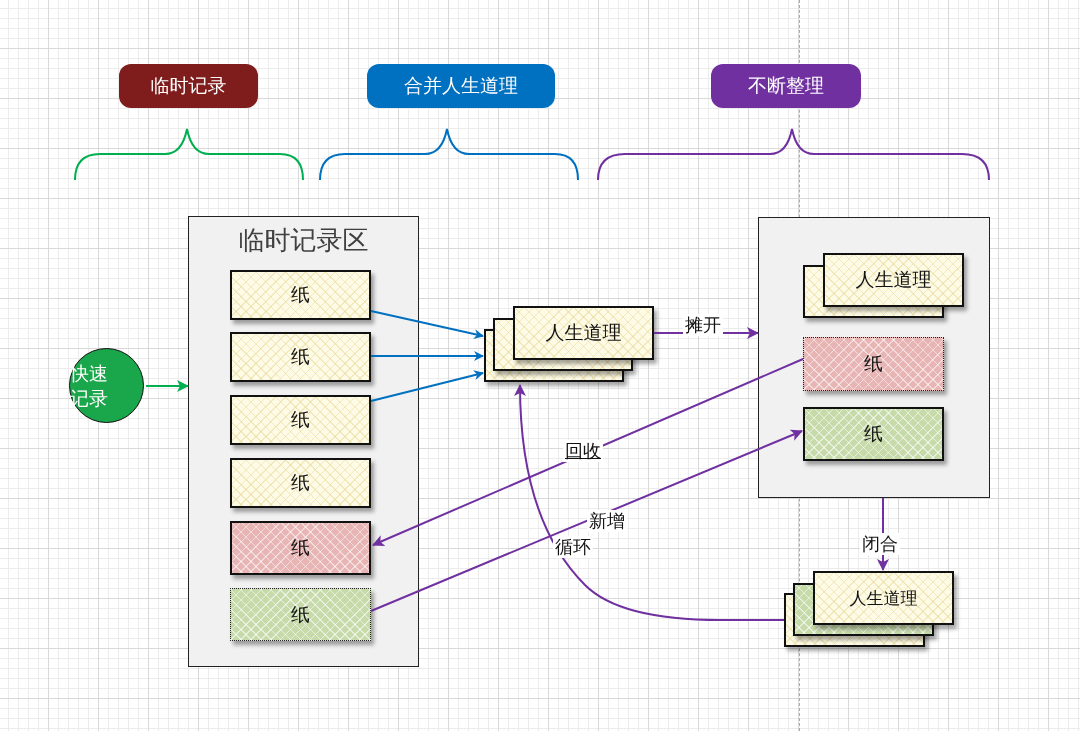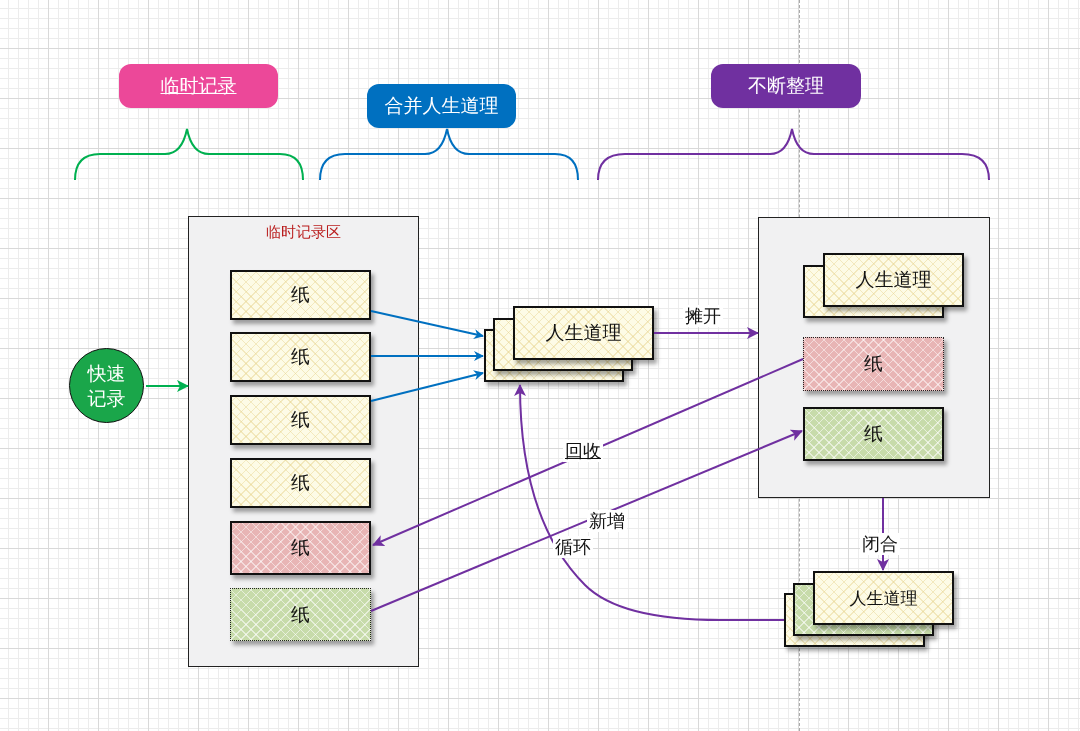--- a/index.html
+++ b/index.html
@@ -29,26 +29,26 @@
                      repeating-linear-gradient(-45deg, rgba(255,255,255,0.55) 0 1px, transparent 1px 7px);}
   .dotted{border:1.5px dotted #222;}
   .lbl{position:absolute;font-size:18px;color:#111;background:#fff;padding:0 2px;line-height:22px;}
   svg{position:absolute;left:0;top:0;}
 </style>
 </head>
 <body>
 
 <div class="abs" style="left:799px;top:0;width:0;height:731px;border-left:1.5px dashed #aaa;"></div>
 
-<div class="pill" style="left:119px;top:64px;width:159px;height:44px;background:#ec4899;text-decoration:underline;">临时记录</div>
-<div class="pill" style="left:367px;top:64px;width:149px;height:44px;background:#0070c0;margin-top:20px;">合并人生道理</div>
+<div class="pill" style="left:119px;top:64px;width:139px;height:44px;background:#7f1d1d;">临时记录</div>
+<div class="pill" style="left:367px;top:64px;width:188px;height:44px;background:#0070c0;">合并人生道理</div>
 <div class="pill" style="left:711px;top:64px;width:150px;height:44px;background:#7030a0;">不断整理</div>
 
 <div class="panel" style="left:188px;top:216px;width:231px;height:451px;">
-  <div style="position:absolute;left:0;right:0;top:6px;text-align:center;font-size:15px;color:#b91c1c;">临时记录区</div>
+  <div style="position:absolute;left:0;right:0;top:6px;text-align:center;font-size:26px;color:#404040;">临时记录区</div>
 </div>
 <div class="panel" style="left:758px;top:217px;width:232px;height:281px;"></div>
 
 <div class="paper cream" style="left:230px;top:270px;width:141px;height:50px;">纸</div>
 <div class="paper cream" style="left:230px;top:332px;width:141px;height:50px;">纸</div>
 <div class="paper cream" style="left:230px;top:395px;width:141px;height:50px;">纸</div>
 <div class="paper cream" style="left:230px;top:458px;width:141px;height:50px;">纸</div>
 <div class="paper pink" style="left:230px;top:521px;width:141px;height:54px;">纸</div>
 <div class="paper green dotted" style="left:230px;top:588px;width:141px;height:53px;">纸</div>
 
@@ -92,22 +92,22 @@
 
   <line x1="803" y1="359" x2="373" y2="545" stroke="#7030a0" stroke-width="2" marker-end="url(#mp)"></line>
 
   <line x1="371" y1="611" x2="802" y2="431" stroke="#7030a0" stroke-width="2" marker-end="url(#mp)"></line>
 
   <line x1="883" y1="498" x2="883" y2="570" stroke="#7030a0" stroke-width="2" marker-end="url(#mp)"></line>
 
   <path d="M784,620 L720,620 Q620,620 585,585 Q520,520 520,385" fill="none" stroke="#7030a0" stroke-width="2" marker-end="url(#mp)"></path>
 </svg>
 
-<div class="abs" style="left:69px;top:348px;width:75px;height:75px;border-radius:50%;background:#1aa64a;border:1.5px solid #111;box-sizing:border-box;color:#fff;font-size:19px;display:flex;flex-direction:column;align-items:center;justify-content:center;line-height:25px;">
+<div class="abs" style="left:69px;top:348px;width:75px;height:75px;border-radius:50%;background:#1aa64a;border:1.5px solid #111;box-sizing:border-box;color:#fff;font-size:19px;display:flex;flex-direction:column;justify-content:center;line-height:25px;">
   <span>快速</span>
   <span>记录</span>
 </div>
 
-<span class="lbl" style="left:683px;top:305px;">摊开</span>
+<span class="lbl" style="left:683px;top:314px;">摊开</span>
 <span class="lbl" style="left:563px;top:440px;text-decoration:underline;">回收</span>
 <span class="lbl" style="left:587px;top:510px;">新增</span>
 <span class="lbl" style="left:553px;top:536px;">循环</span>
 <span class="lbl" style="left:860px;top:533px;">闭合</span>
 
 </body></html>

